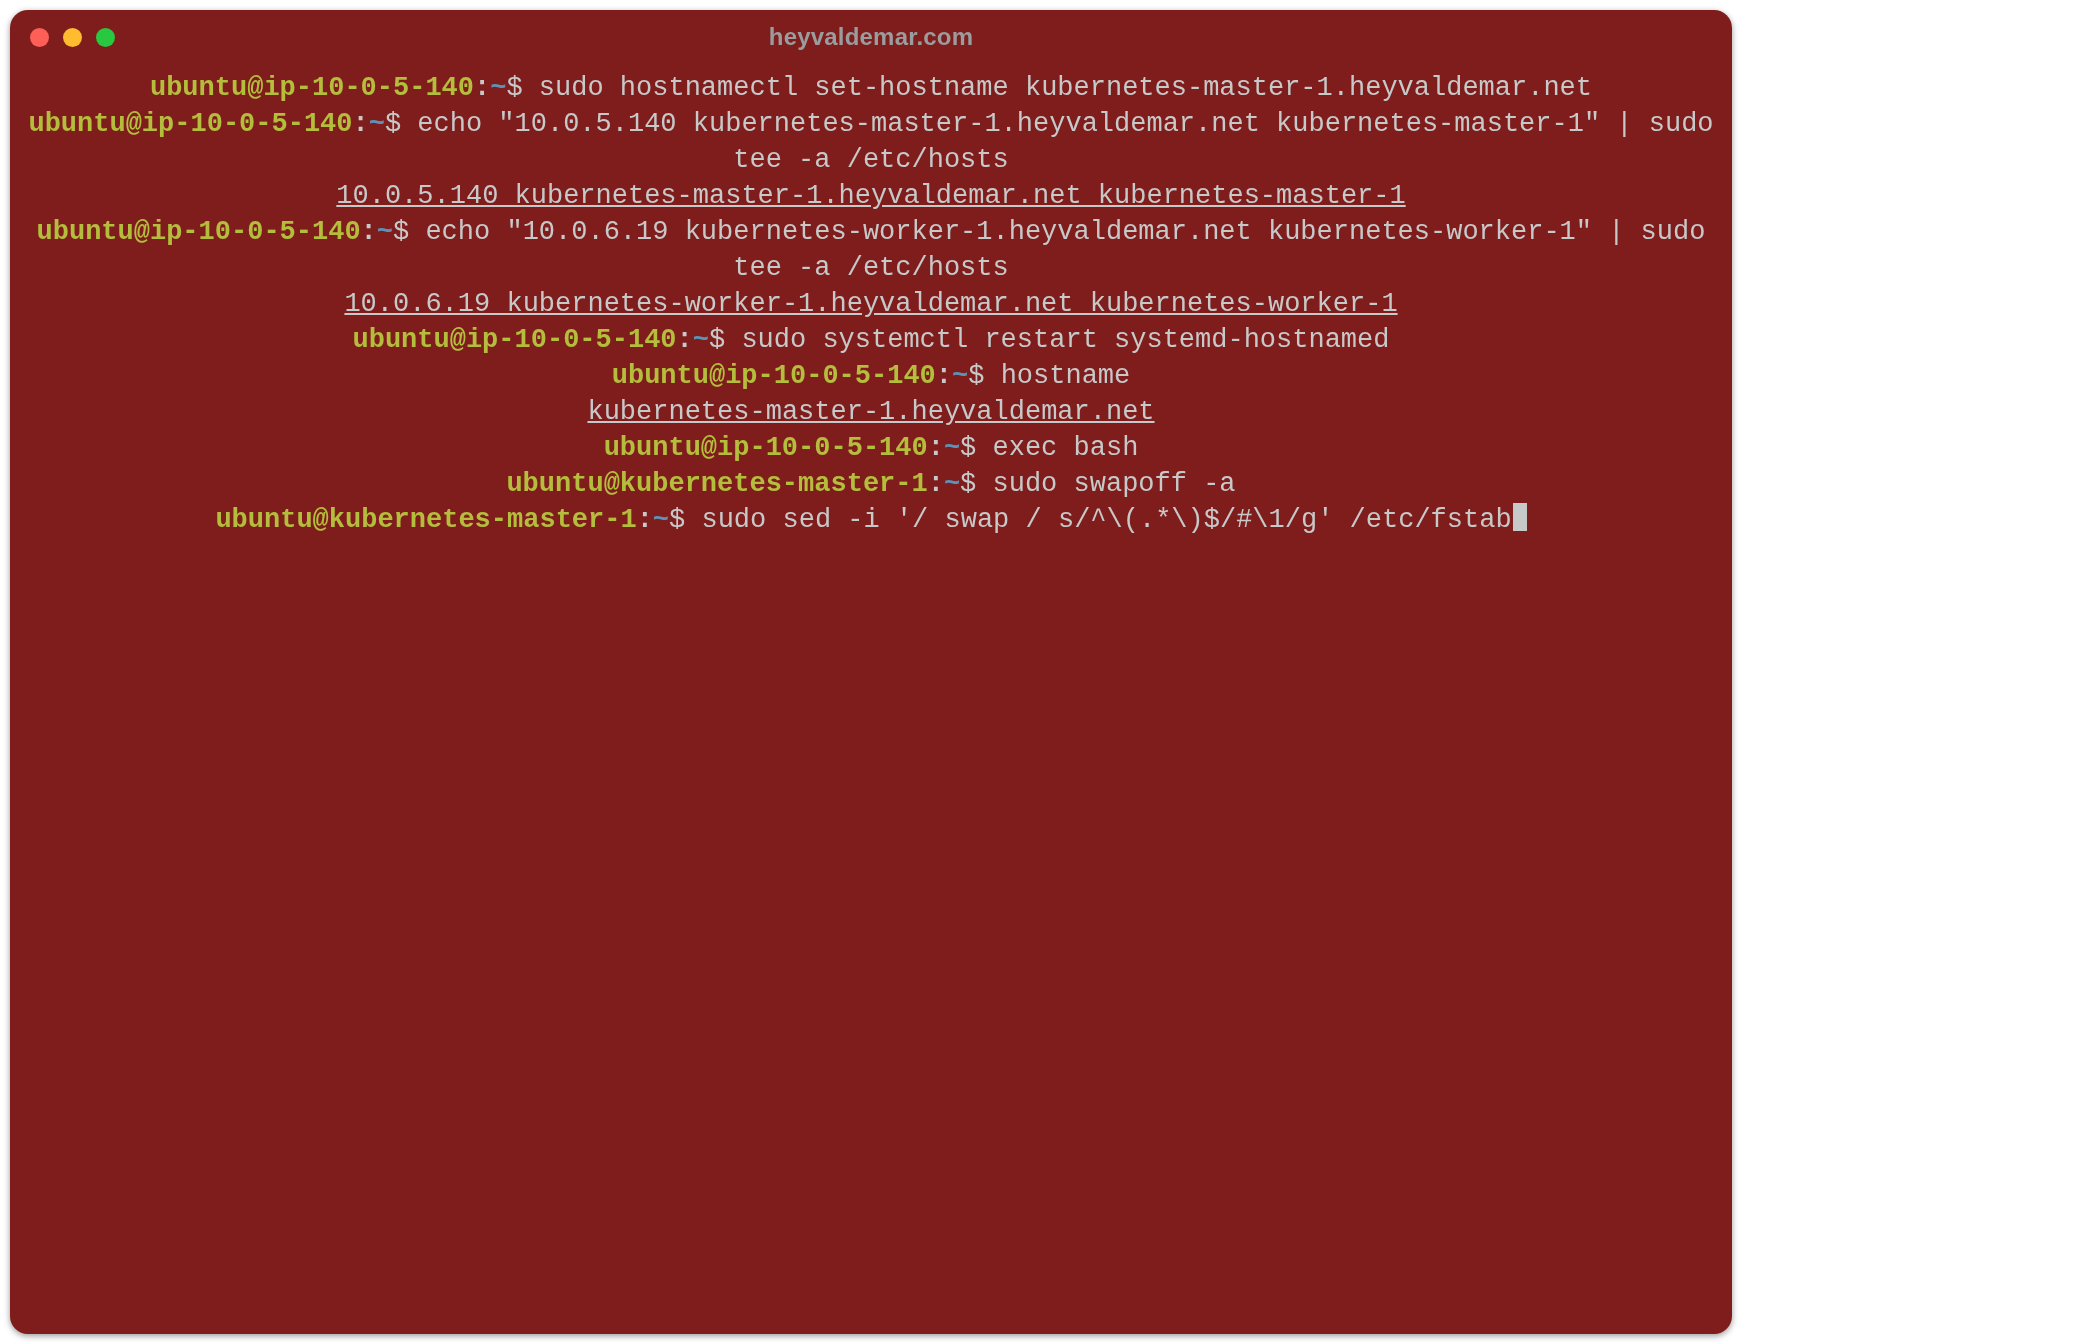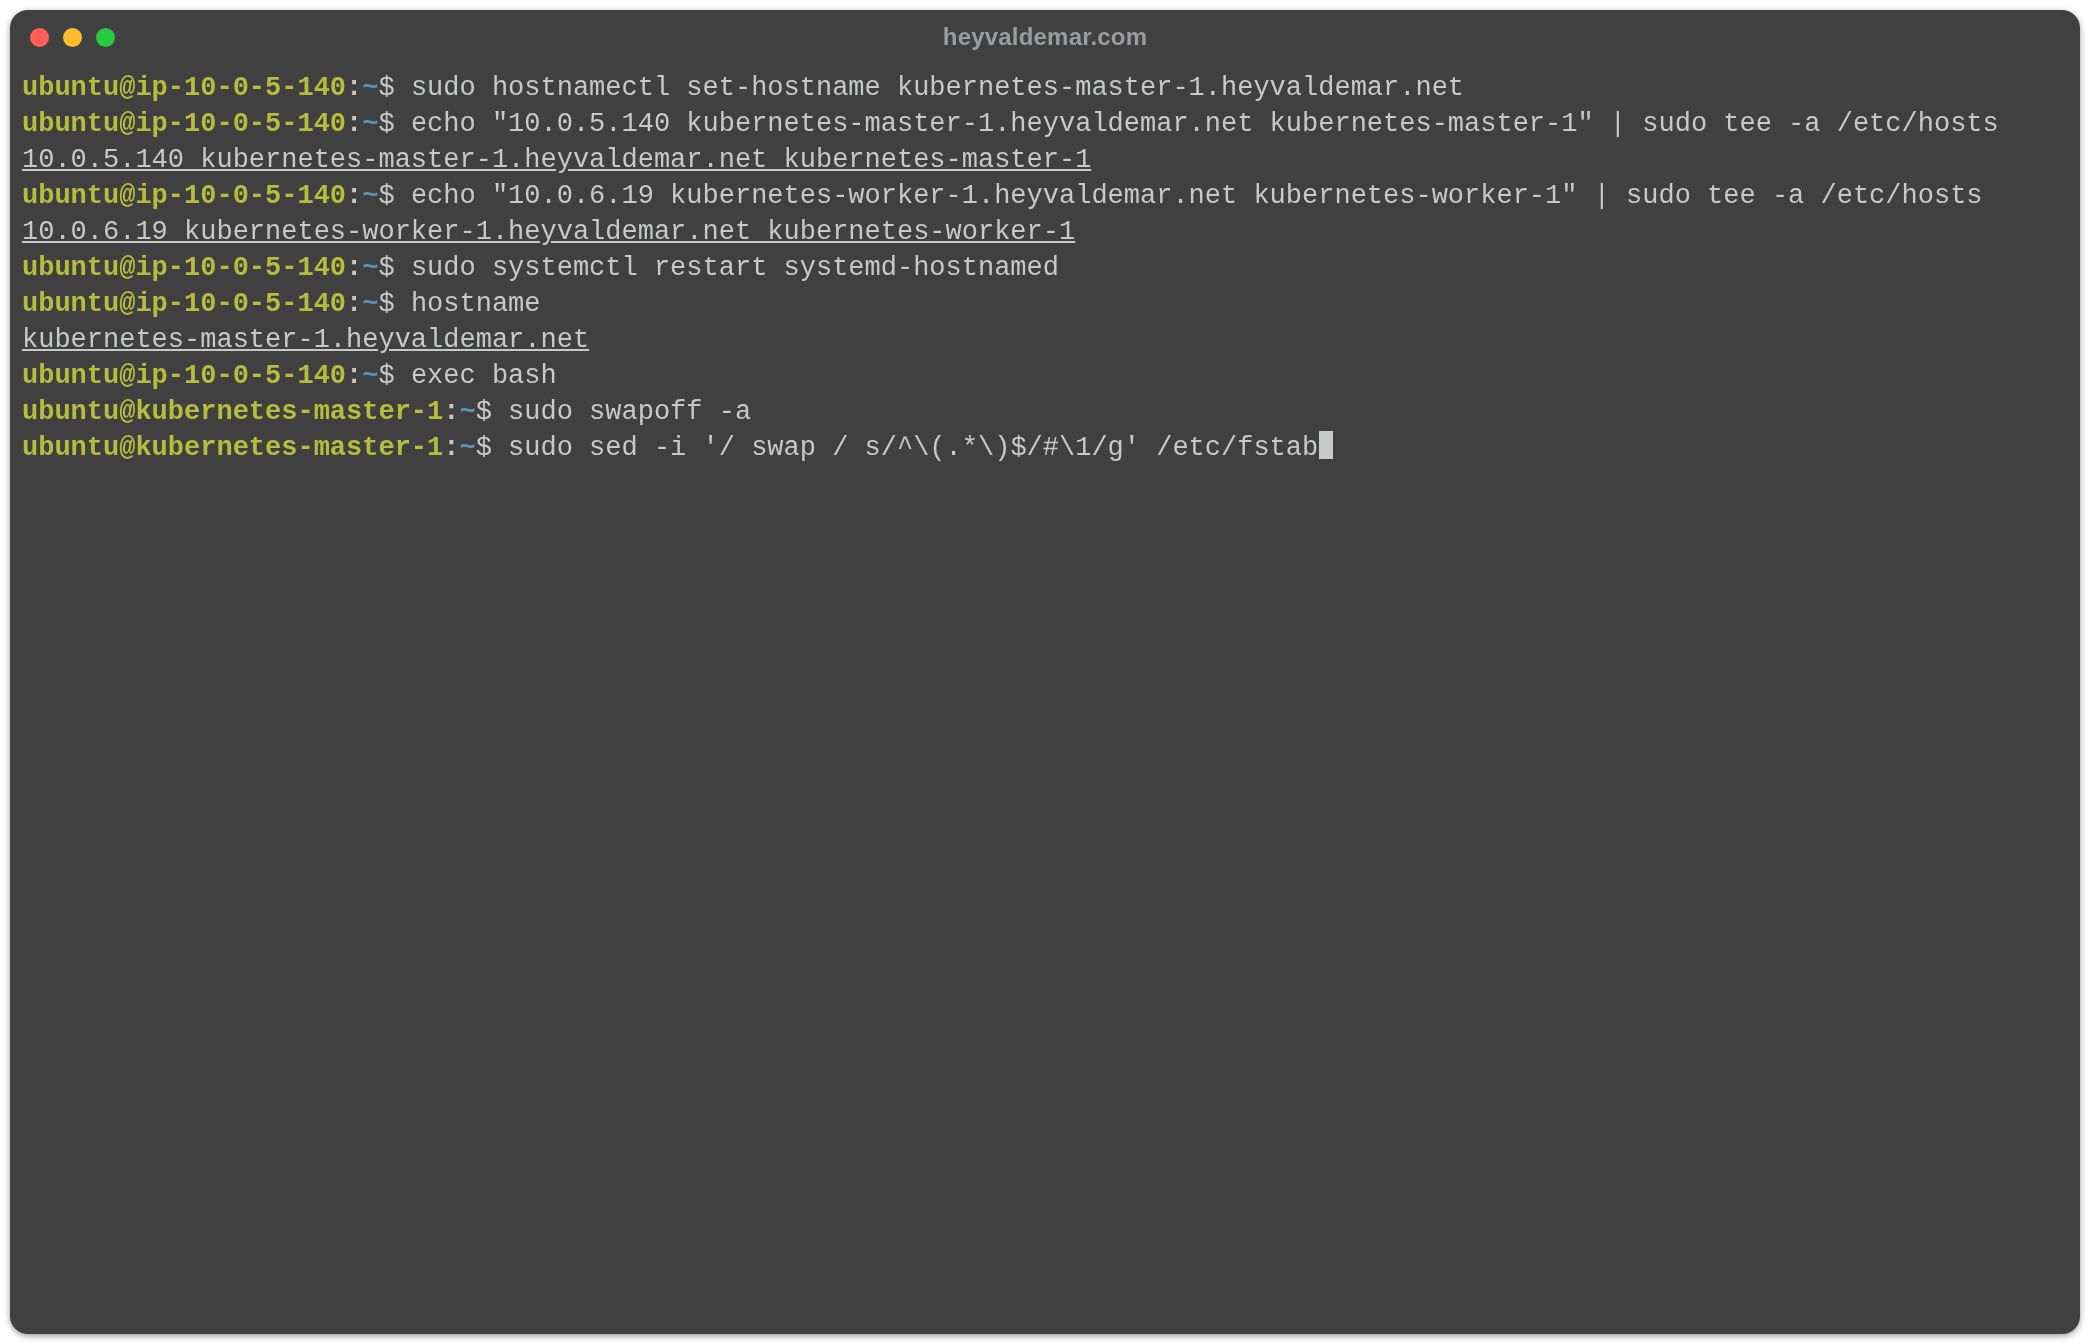--- a/index.html
+++ b/index.html
@@ -7,23 +7,23 @@
     padding: 0;
     background: #ffffff;
     width: 2090px;
     height: 1344px;
     font-family: "SF Mono", "Menlo", "Consolas", "Liberation Mono", monospace;
   }
   .window {
     position: relative;
     box-sizing: border-box;
     margin: 10px;
-    width: 2070px;
+    width: 1722px;
     height: 1324px;
-    background: #404040;
+    background: #7f1d1d;
     border-radius: 18px;
     overflow: hidden;
     box-shadow: 0 2px 6px rgba(0,0,0,0.4);
   }
   .titlebar {
     height: 54px;
     display: flex;
     align-items: center;
     padding: 0 20px;
     position: relative;
@@ -53,20 +53,21 @@
     pointer-events: none;
   }
   .terminal-body {
     padding: 6px 12px 12px 12px;
     font-size: 27px;
     line-height: 36px;
     color: #c7c8c8;
     white-space: pre-wrap;
     word-break: break-all;
     font-family: "SF Mono","Menlo","Consolas","Liberation Mono", monospace;
+    text-align: center;
   }
   .line { display: block; }
   .user { color: #b4bd3c; font-weight: bold; }
   .path { color: #5d93b6; font-weight: bold; }
   .colon { color: #c7c8c8; font-weight: bold; }
   .dollar { color: #c7c8c8; }
   .cmd { color: #c7c8c8; }
   .out { color: #c7c8c8; text-decoration: underline; }
   .cursor {
     display: inline-block;

